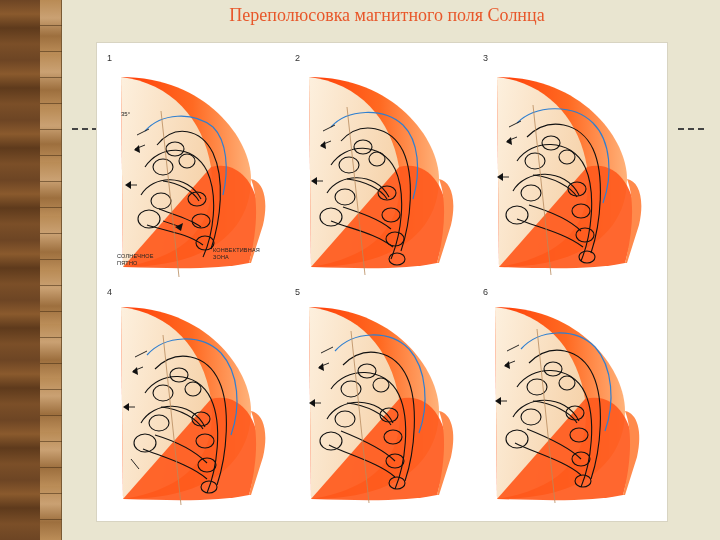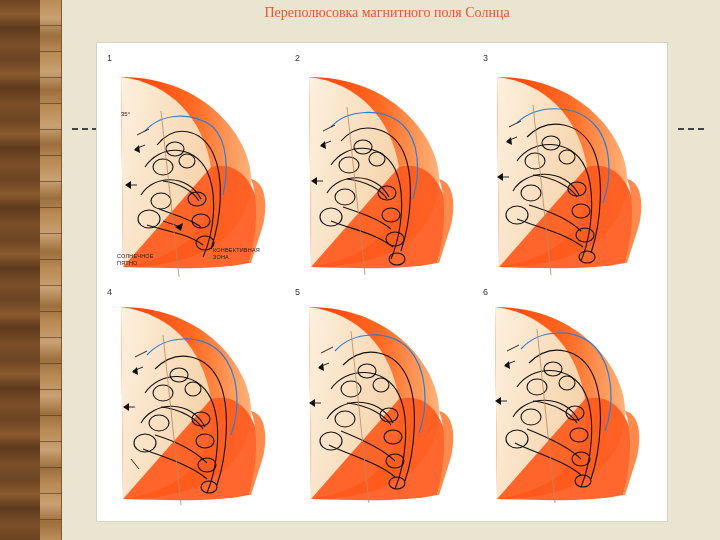--- a/index.html
+++ b/index.html
@@ -56,21 +56,21 @@
     box-sizing: border-box;
   }
   
   .title {
     position: absolute;
     left: 62px;
     top: 5px;
     width: 650px;
     text-align: center;
     color: #e8572a;
-    font-size: 14px;
+    font-size: 18px;
     font-family: "Liberation Serif", serif;
     white-space: nowrap;
   }
   
   .dash-left, .dash-right {
     position: absolute;
     top: 128px;
     height: 0;
     border-top: 2px dashed #444;
     width: 26px;

